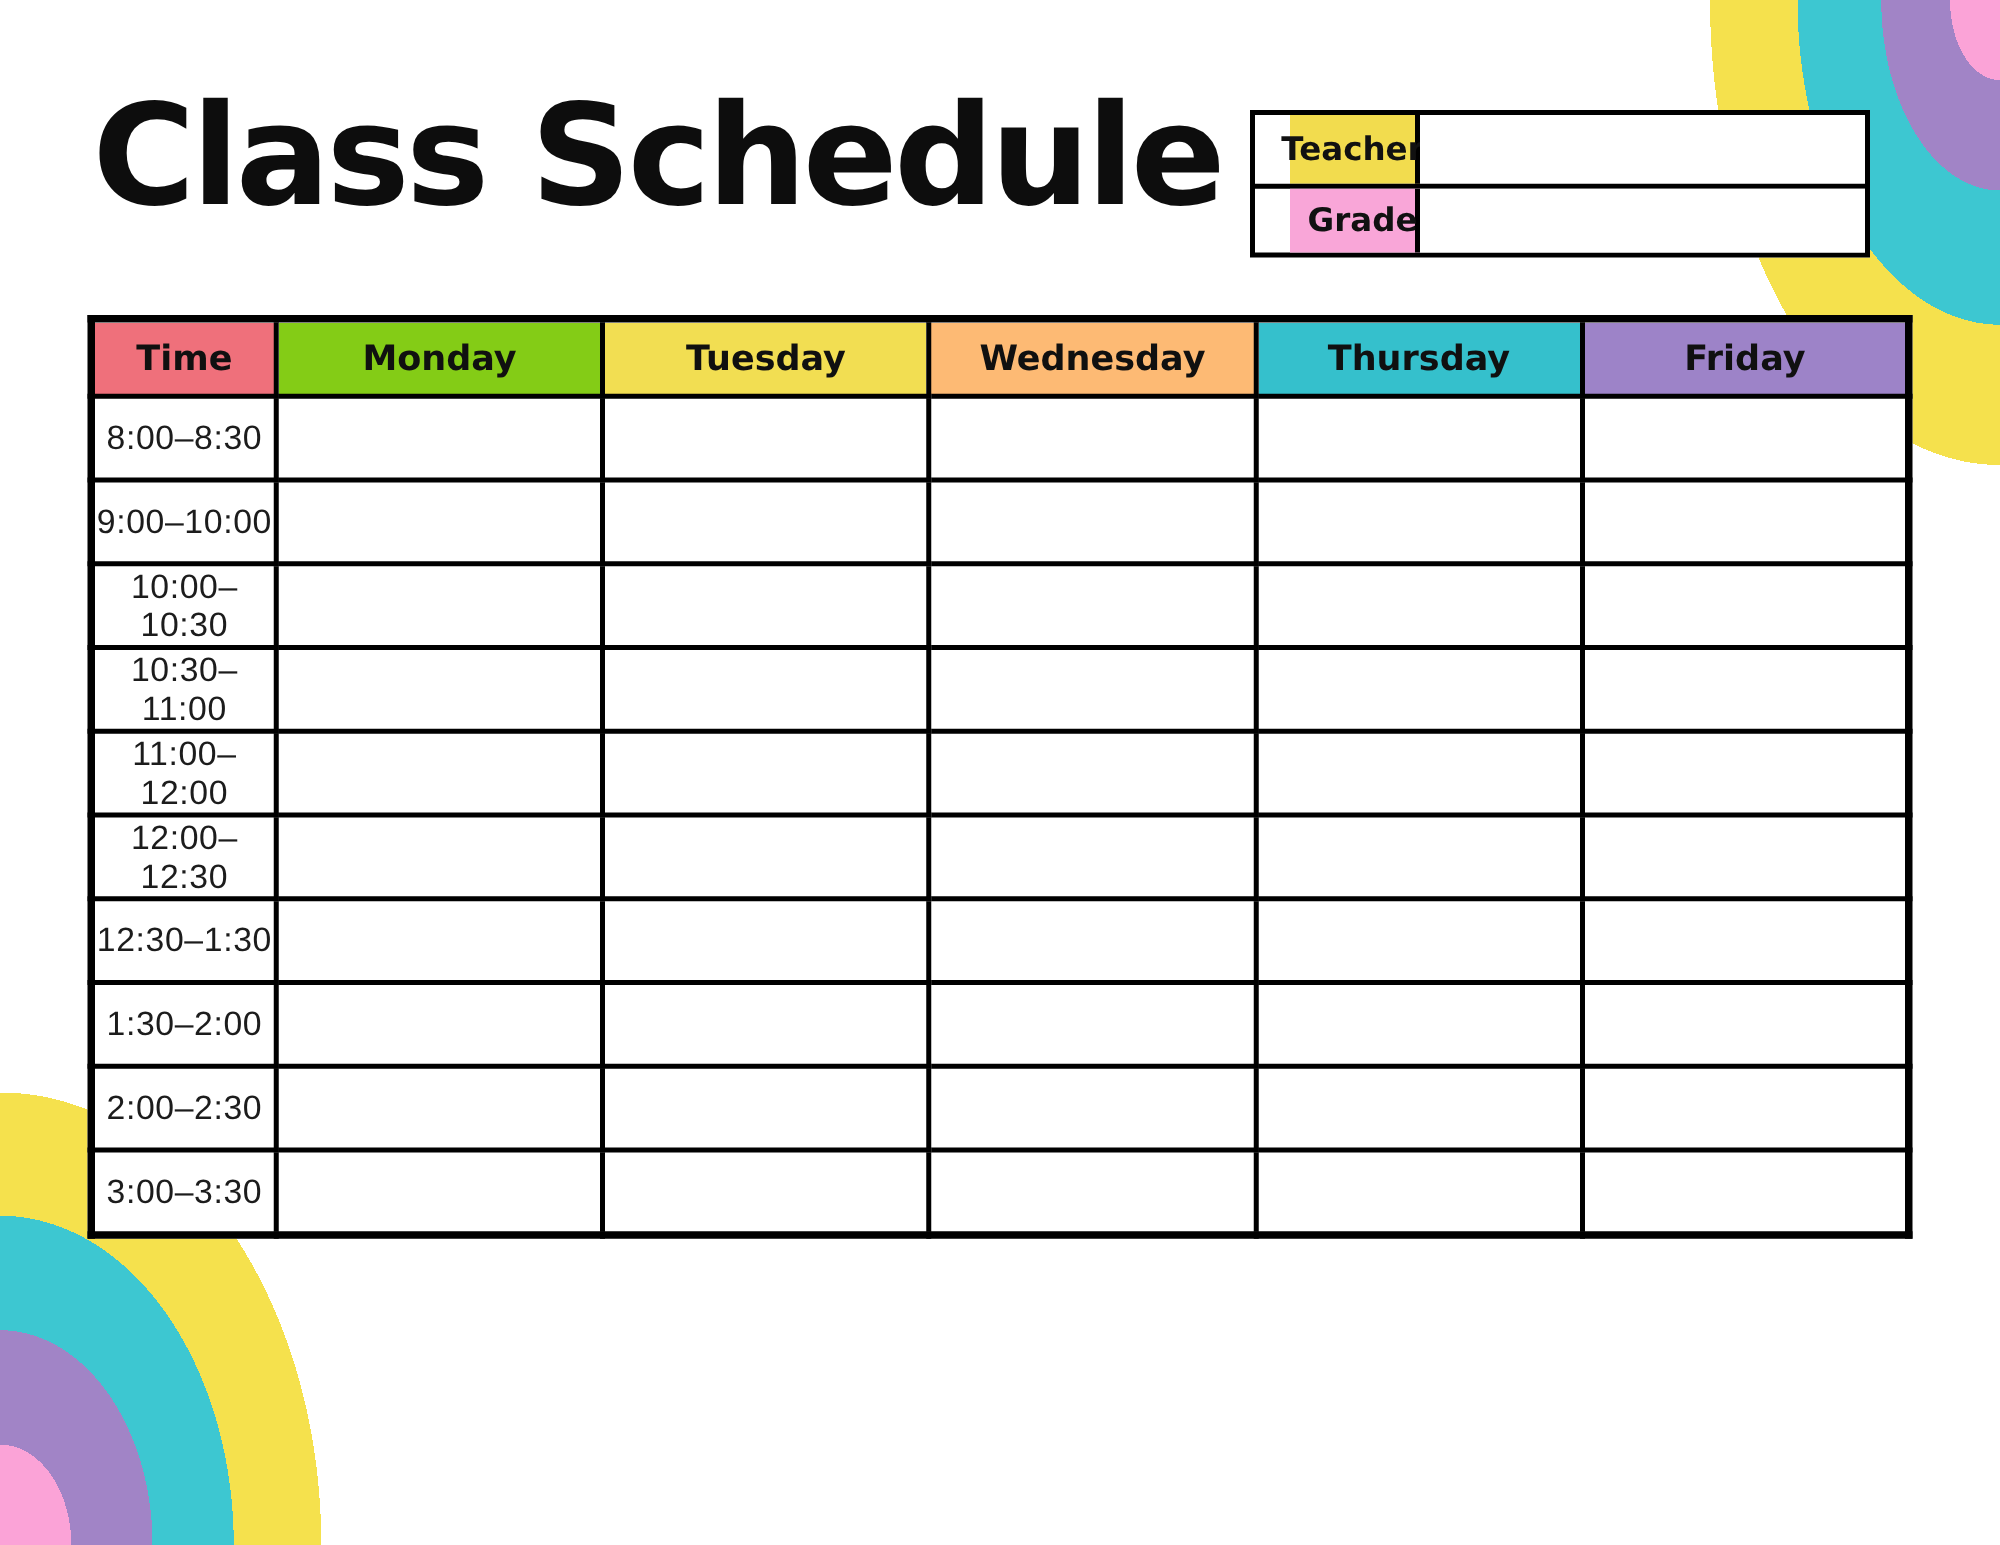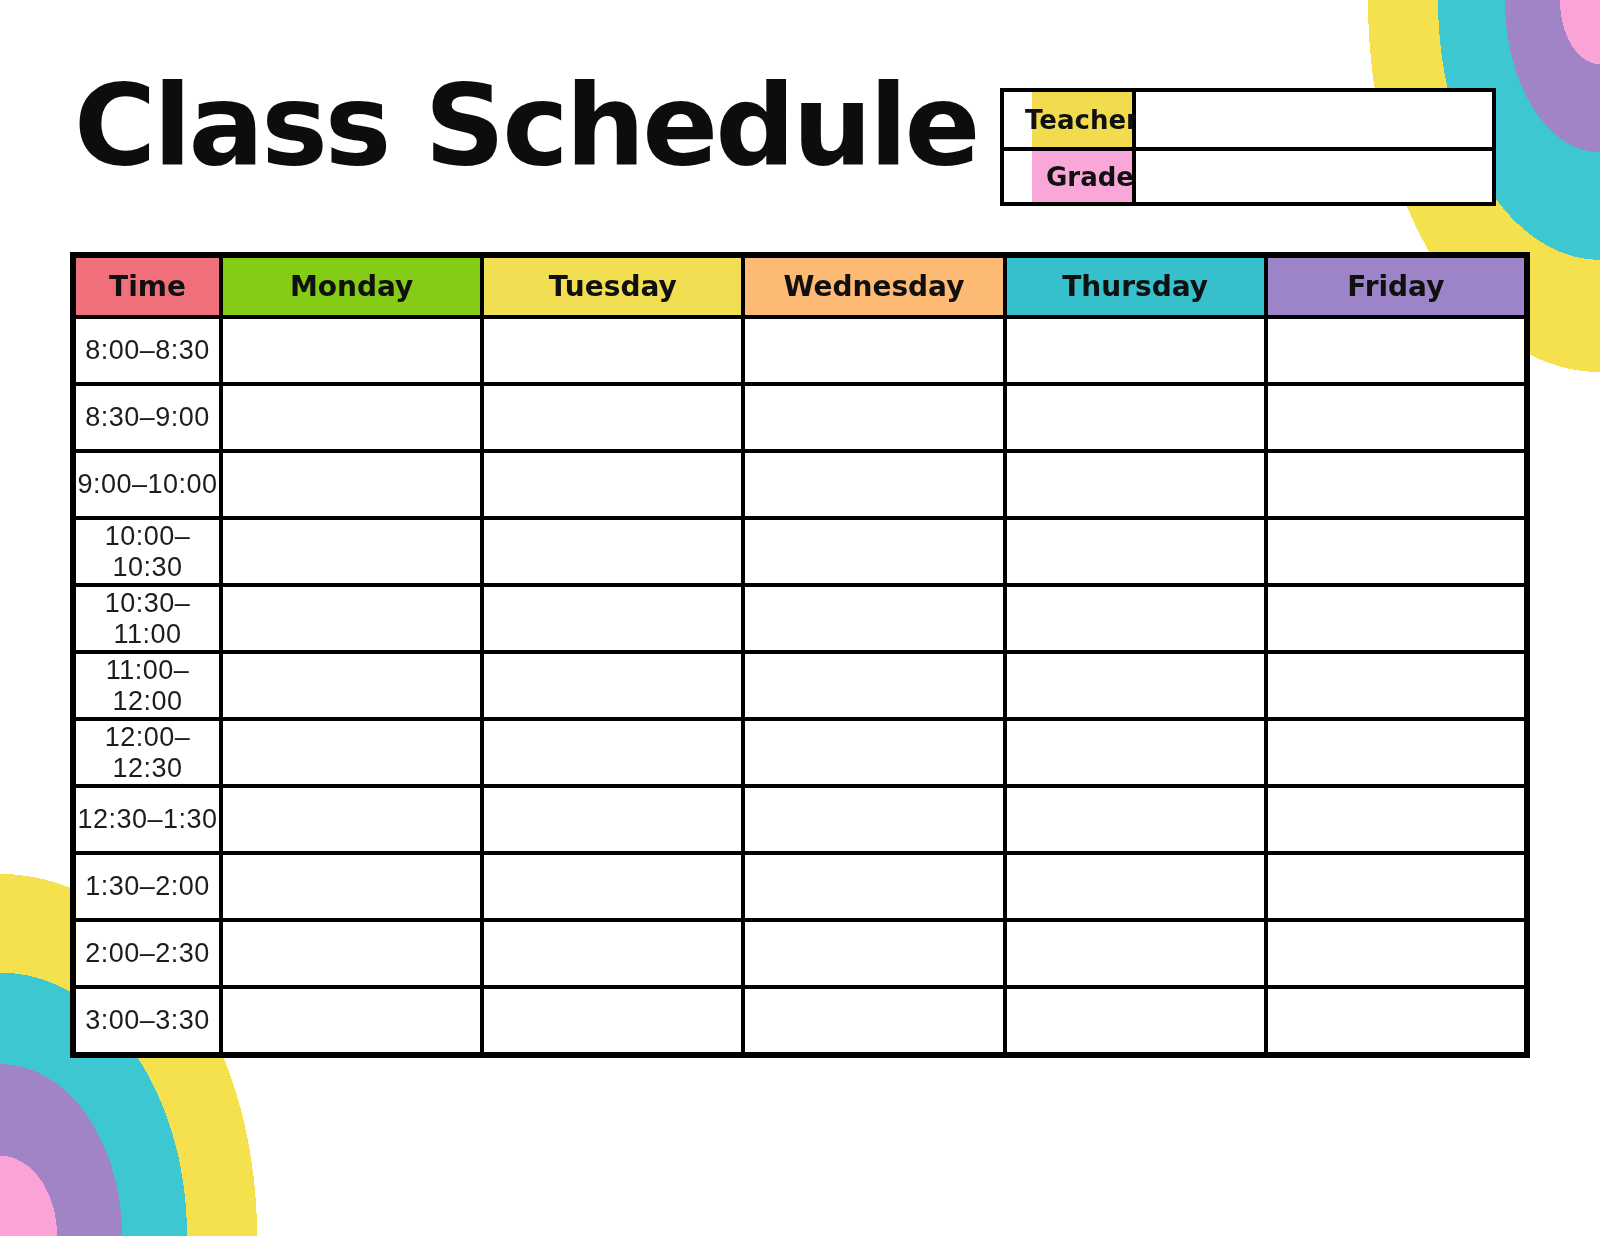--- a/index.html
+++ b/index.html
@@ -127,28 +127,20 @@
       <tbody id="sched-body">
           <tr>
             <td class="time-cell">8:00–8:30</td>
             <td></td>
             <td></td>
             <td></td>
             <td></td>
             <td></td>
           </tr>
           <tr>
-            <td class="time-cell">8:30–9:00</td>
-            <td></td>
-            <td></td>
-            <td></td>
-            <td></td>
-            <td></td>
-          </tr>
-          <tr>
             <td class="time-cell">9:00–10:00</td>
             <td></td>
             <td></td>
             <td></td>
             <td></td>
             <td></td>
           </tr>
           <tr>
             <td class="time-cell">10:00–10:30</td>
             <td></td>

